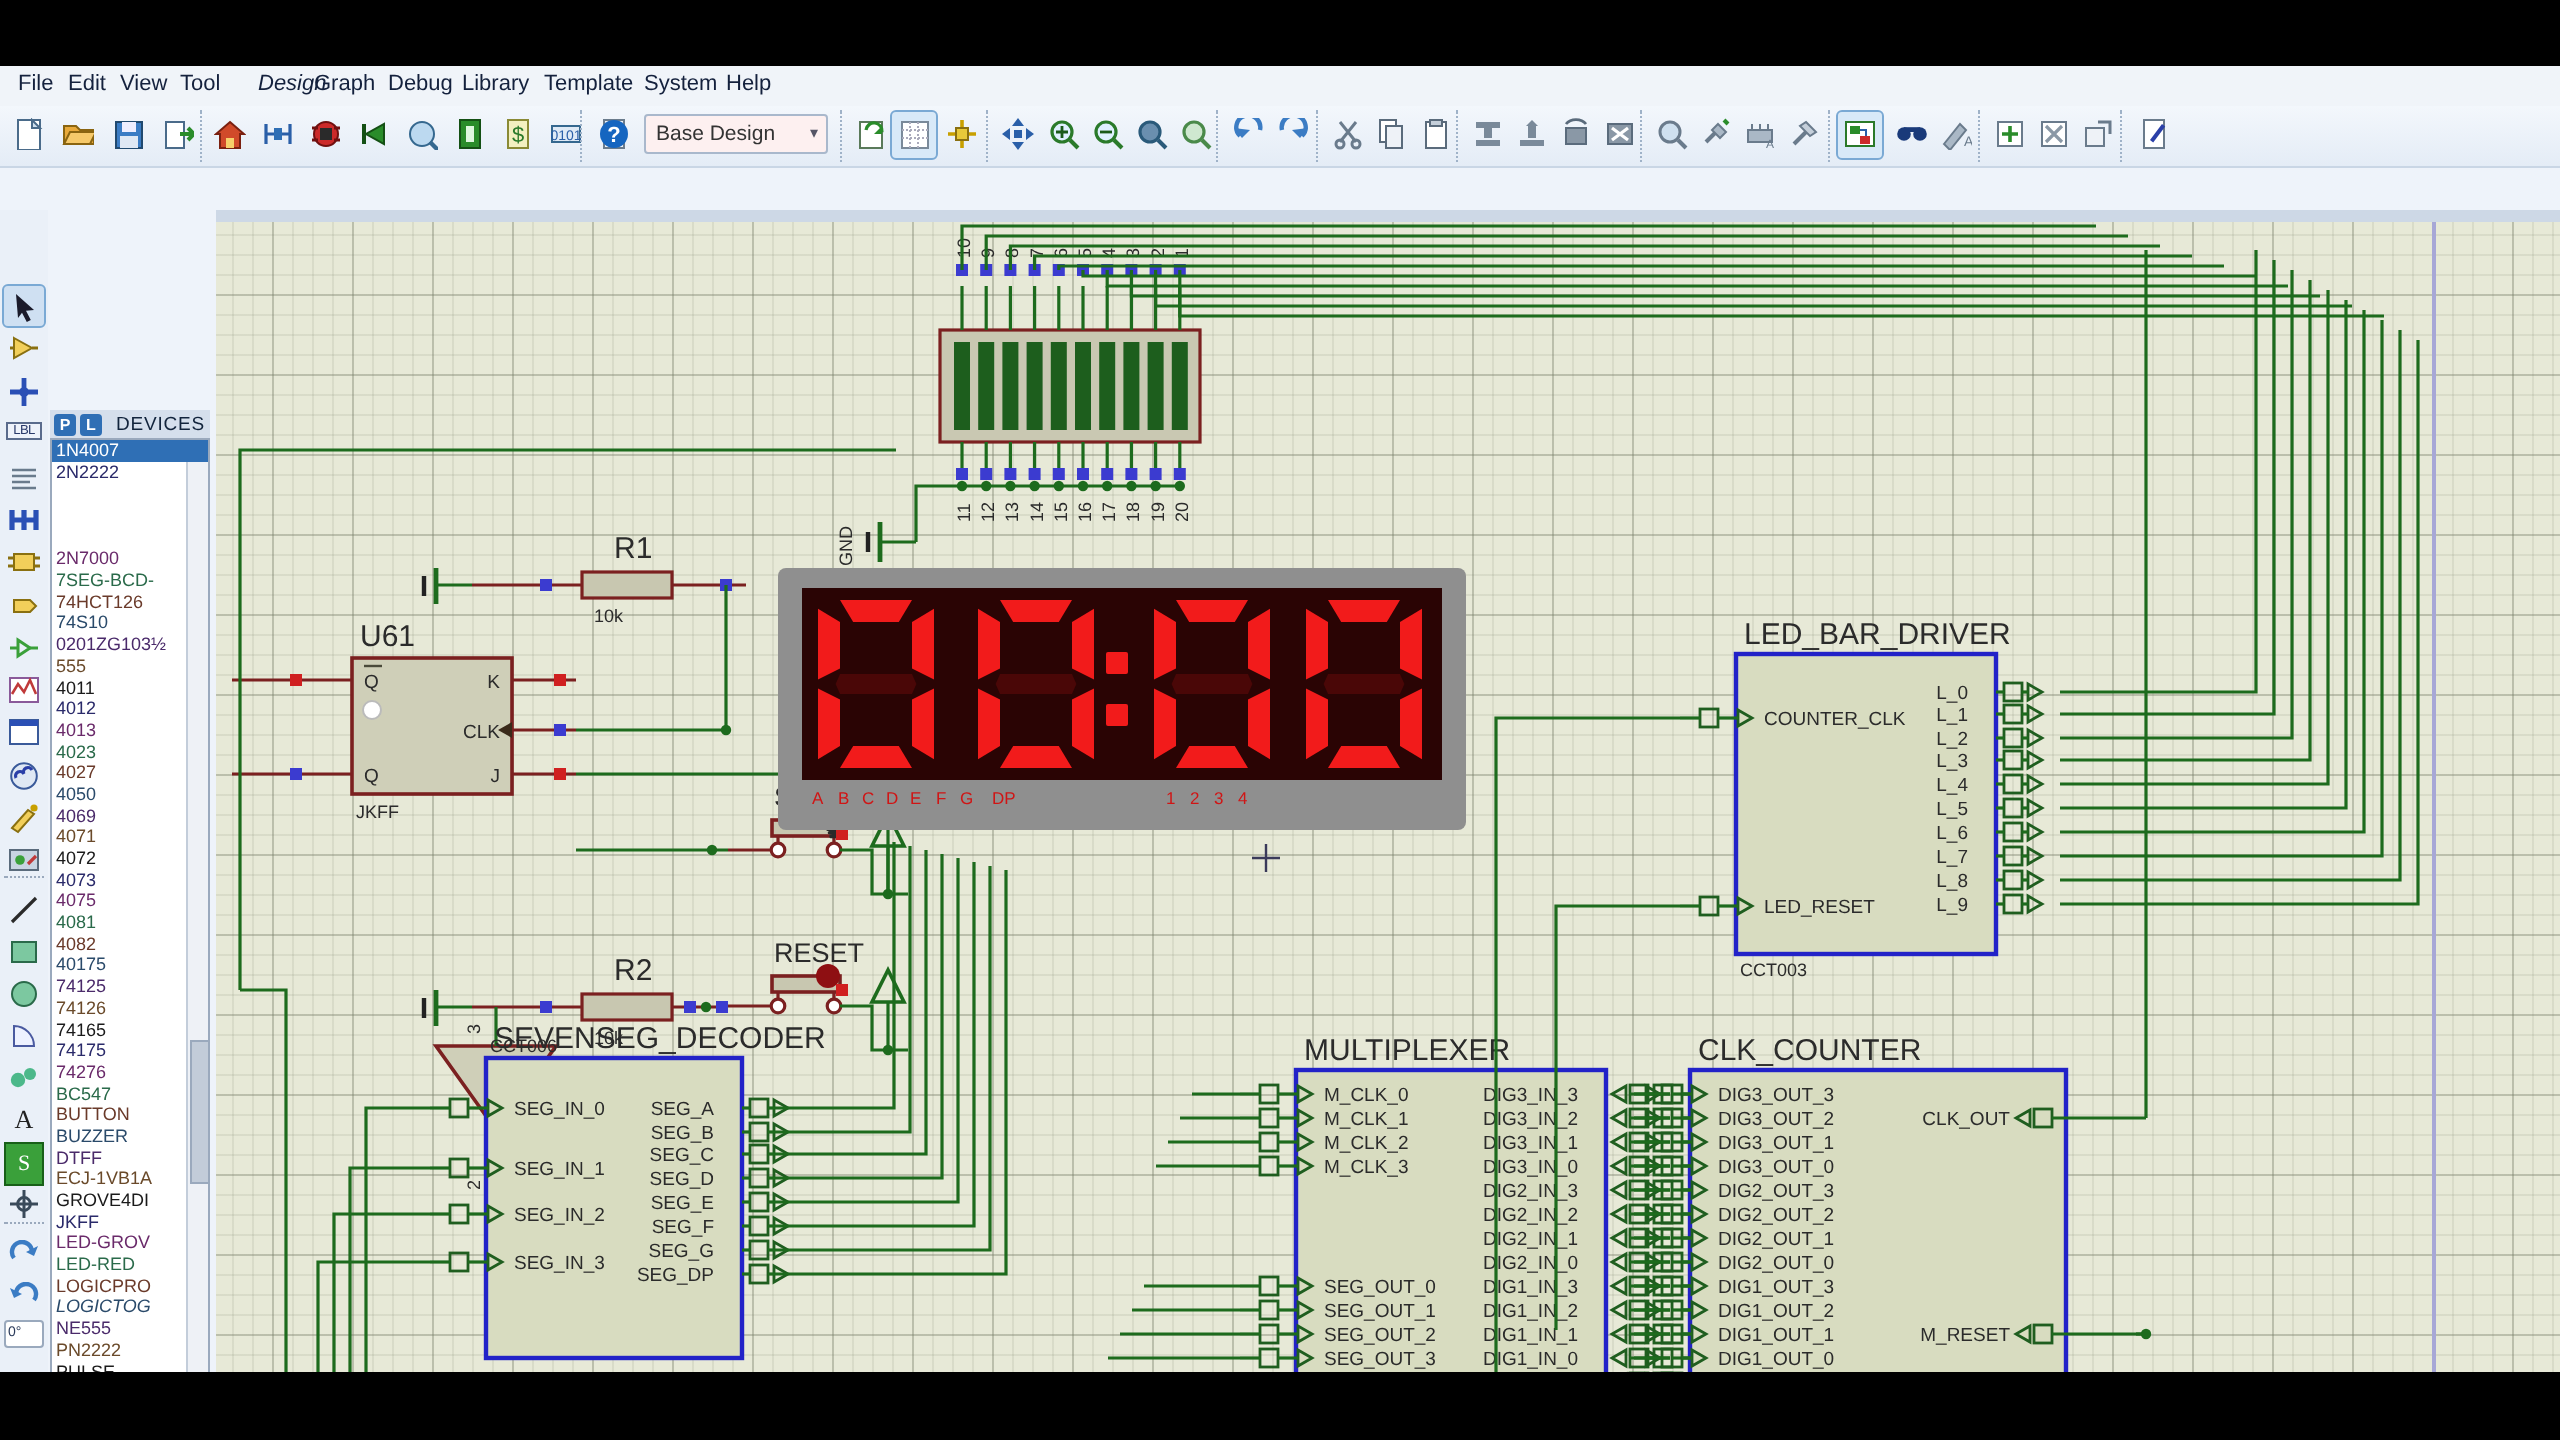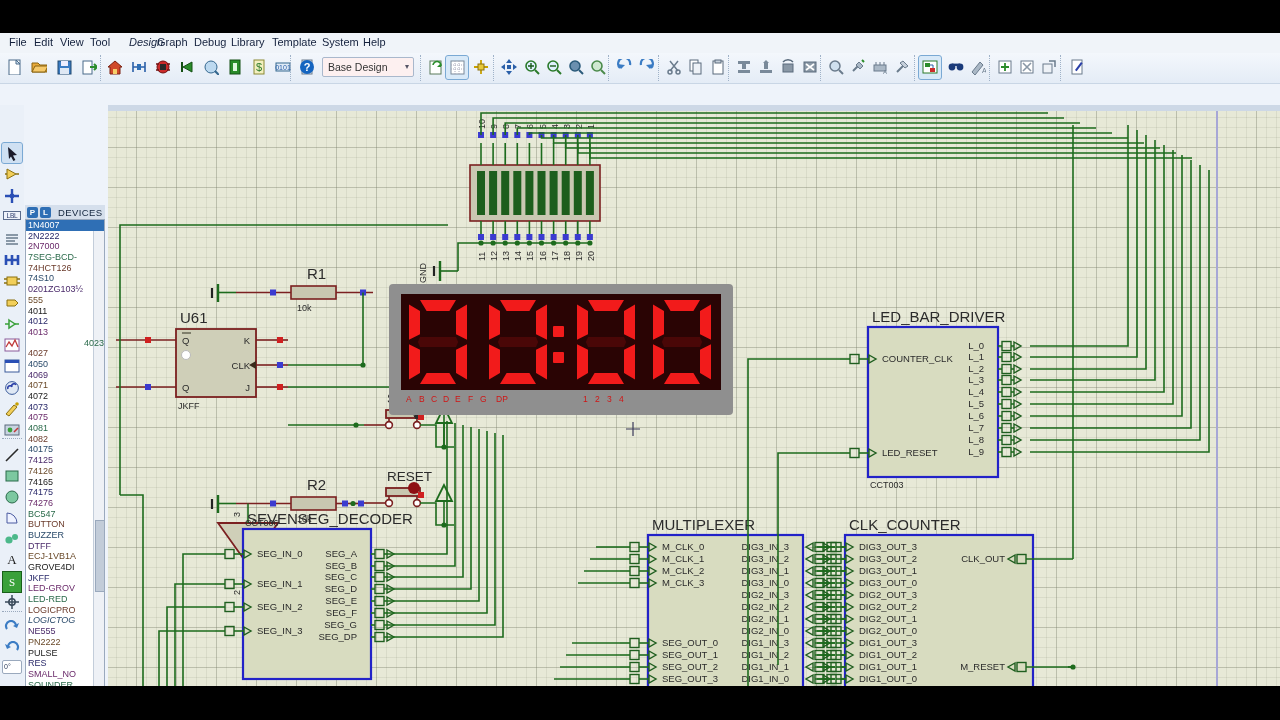--- a/index.html
+++ b/index.html
@@ -583,30 +583,30 @@
     <span class="dl">DEVICES</span>
   </div>
   <div class="devlist" id="devlist">
     <div class="devsb">
       <div class="ar" style="top:0">▲</div>
       <div class="thumb" style="top:300px;height:70px;"></div>
 
     </div>
   <div class="dvi sel" style="color: rgb(26, 26, 26);">1N4007</div>
       <div class="dvi" style="color: rgb(42, 42, 106);">2N2222</div>
-      <div class="dvi" style="color: rgb(106, 42, 106);">2N7000</div>
+      <div class="dvi" style="color: rgb(106, 42, 106); margin-top: 33px;">2N7000</div>
       <div class="dvi" style="color: rgb(42, 106, 74);">7SEG-BCD-</div>
       <div class="dvi" style="color: rgb(106, 58, 42);">74HCT126</div>
       <div class="dvi" style="color: rgb(42, 74, 106);">74S10</div>
       <div class="dvi" style="color: rgb(74, 42, 106);">0201ZG103½</div>
       <div class="dvi" style="color: rgb(106, 74, 42);">555</div>
       <div class="dvi" style="color: rgb(26, 26, 26);">4011</div>
       <div class="dvi" style="color: rgb(42, 42, 106);">4012</div>
       <div class="dvi" style="color: rgb(106, 42, 106);">4013</div>
-      <div class="dvi" style="color: rgb(42, 106, 74); text-align: right;">4023</div>
+      <div class="dvi" style="color: rgb(42, 106, 74);">4023</div>
       <div class="dvi" style="color: rgb(106, 58, 42);">4027</div>
       <div class="dvi" style="color: rgb(42, 74, 106);">4050</div>
       <div class="dvi" style="color: rgb(74, 42, 106);">4069</div>
       <div class="dvi" style="color: rgb(106, 74, 42);">4071</div>
       <div class="dvi" style="color: rgb(26, 26, 26);">4072</div>
       <div class="dvi" style="color: rgb(42, 42, 106);">4073</div>
       <div class="dvi" style="color: rgb(106, 42, 106);">4075</div>
       <div class="dvi" style="color: rgb(42, 106, 74);">4081</div>
       <div class="dvi" style="color: rgb(106, 58, 42);">4082</div>
       <div class="dvi" style="color: rgb(42, 74, 106);">40175</div>

